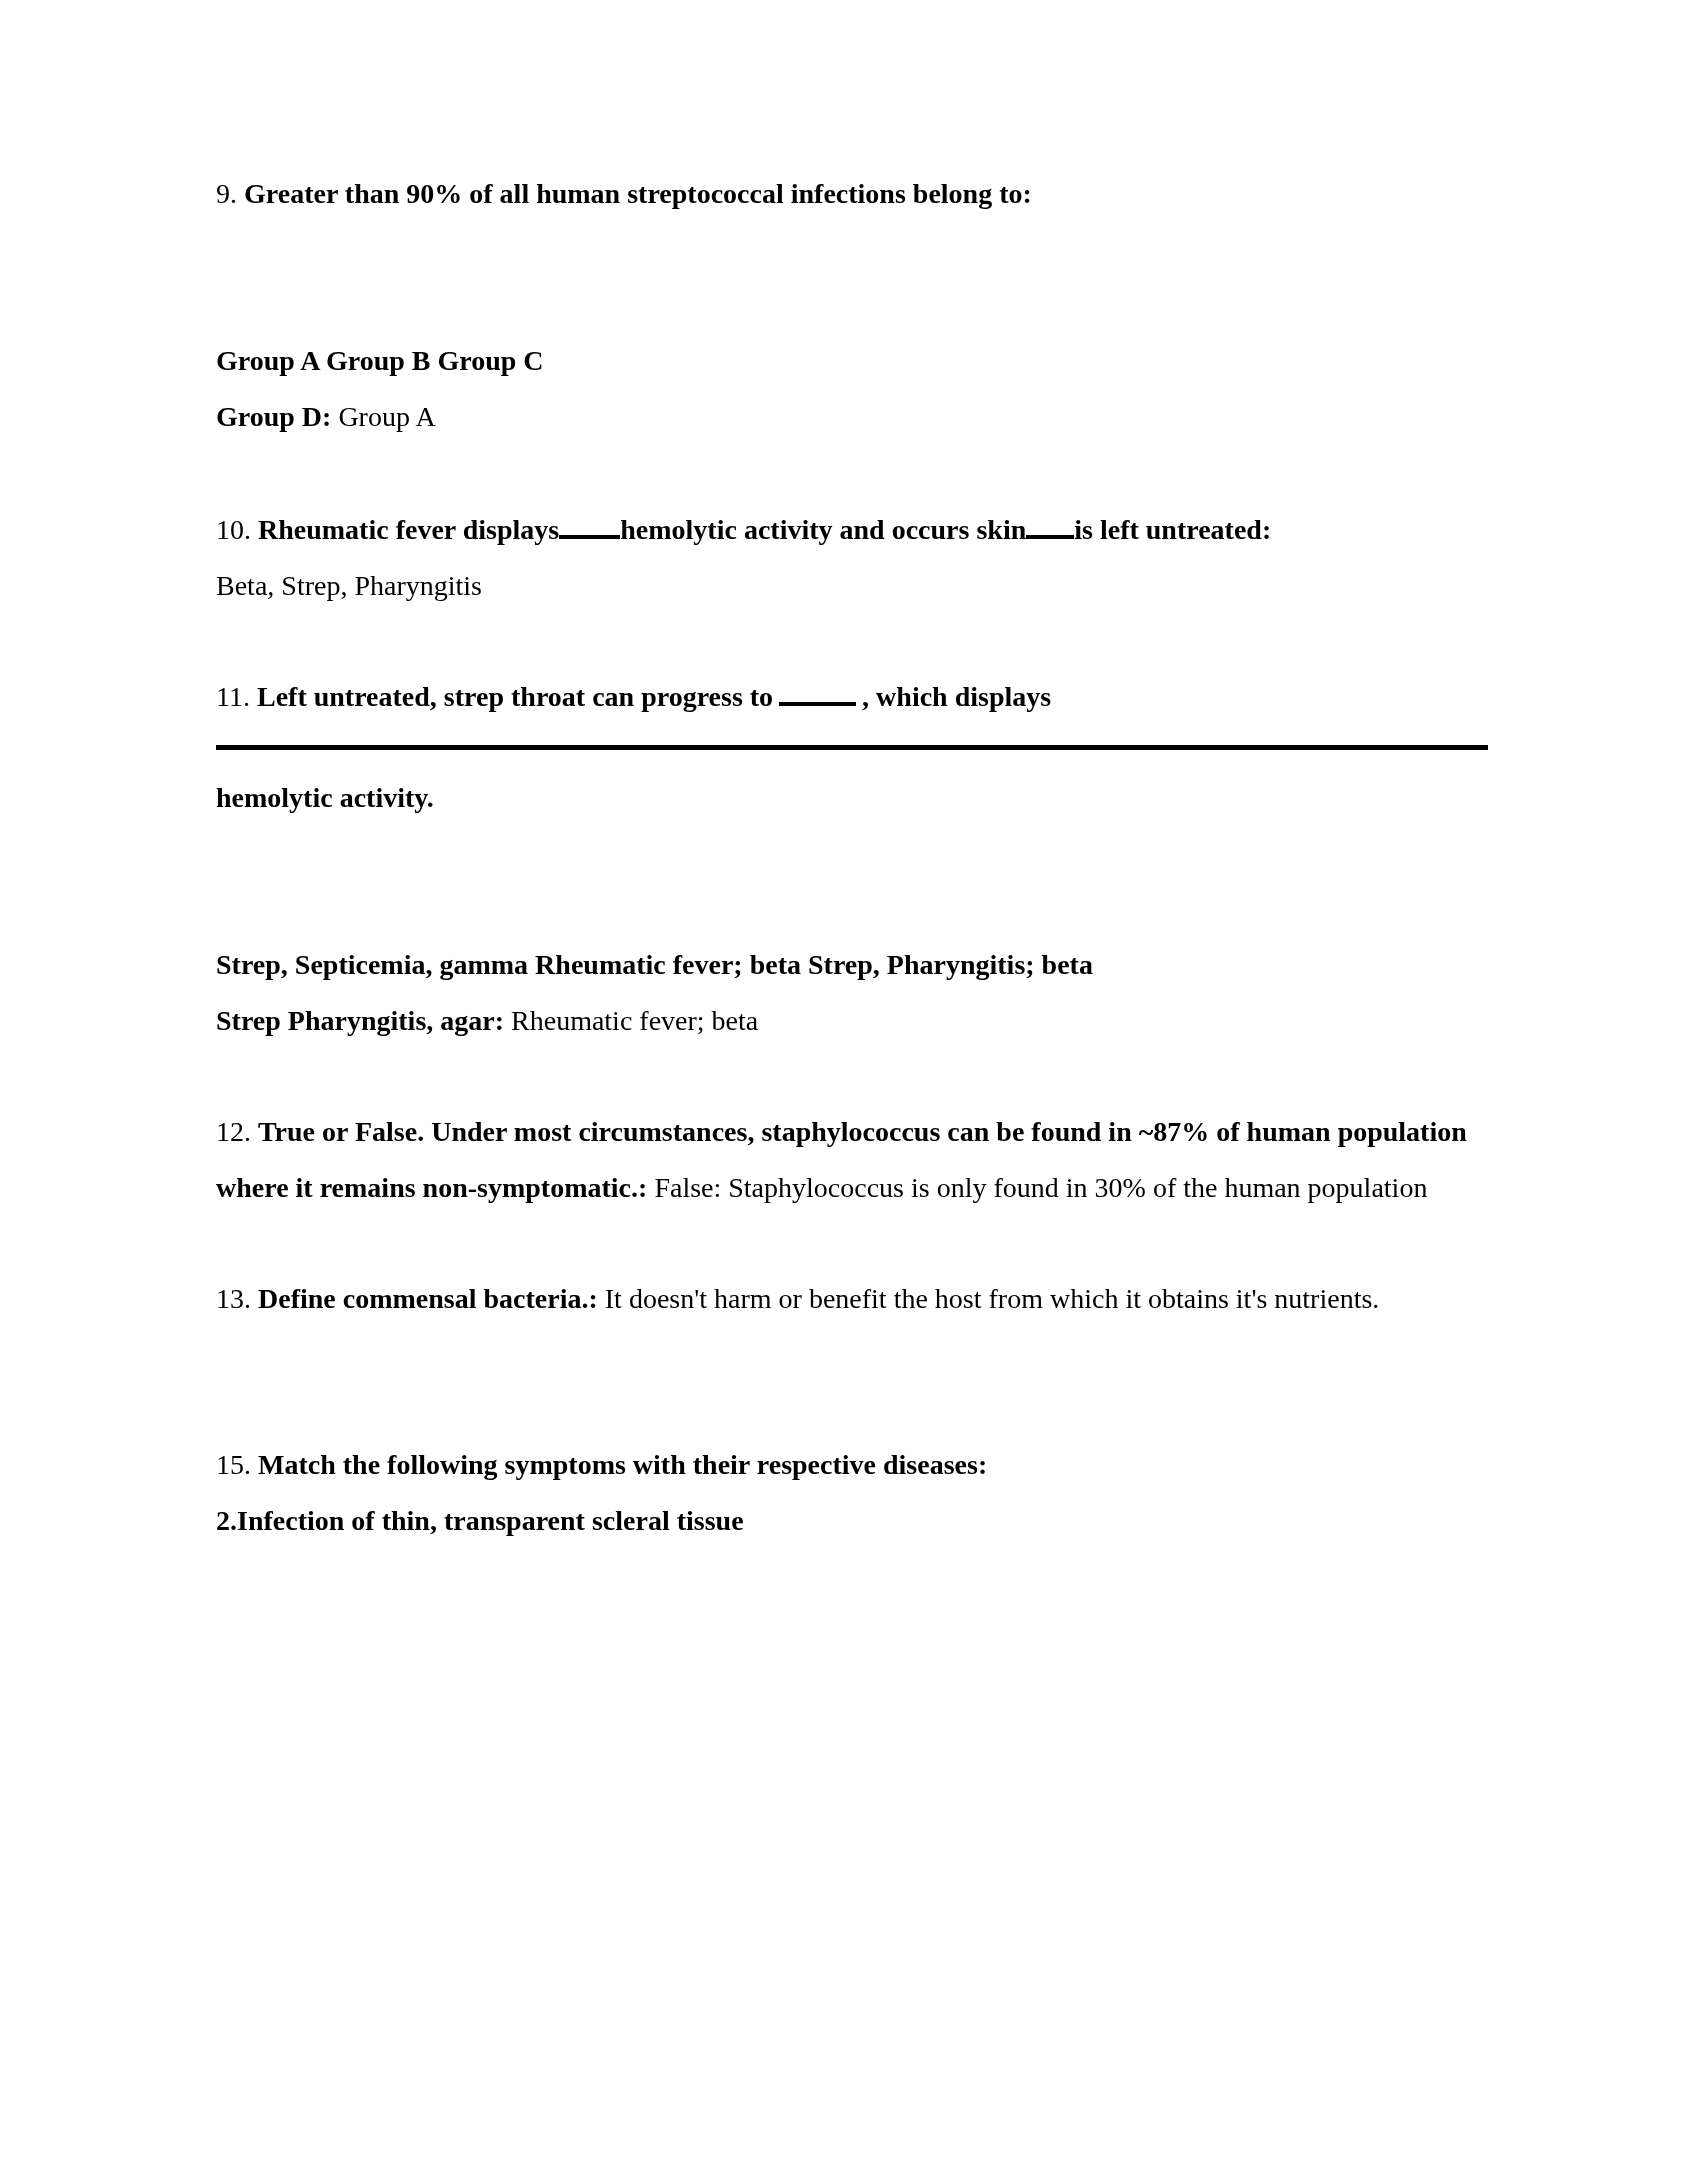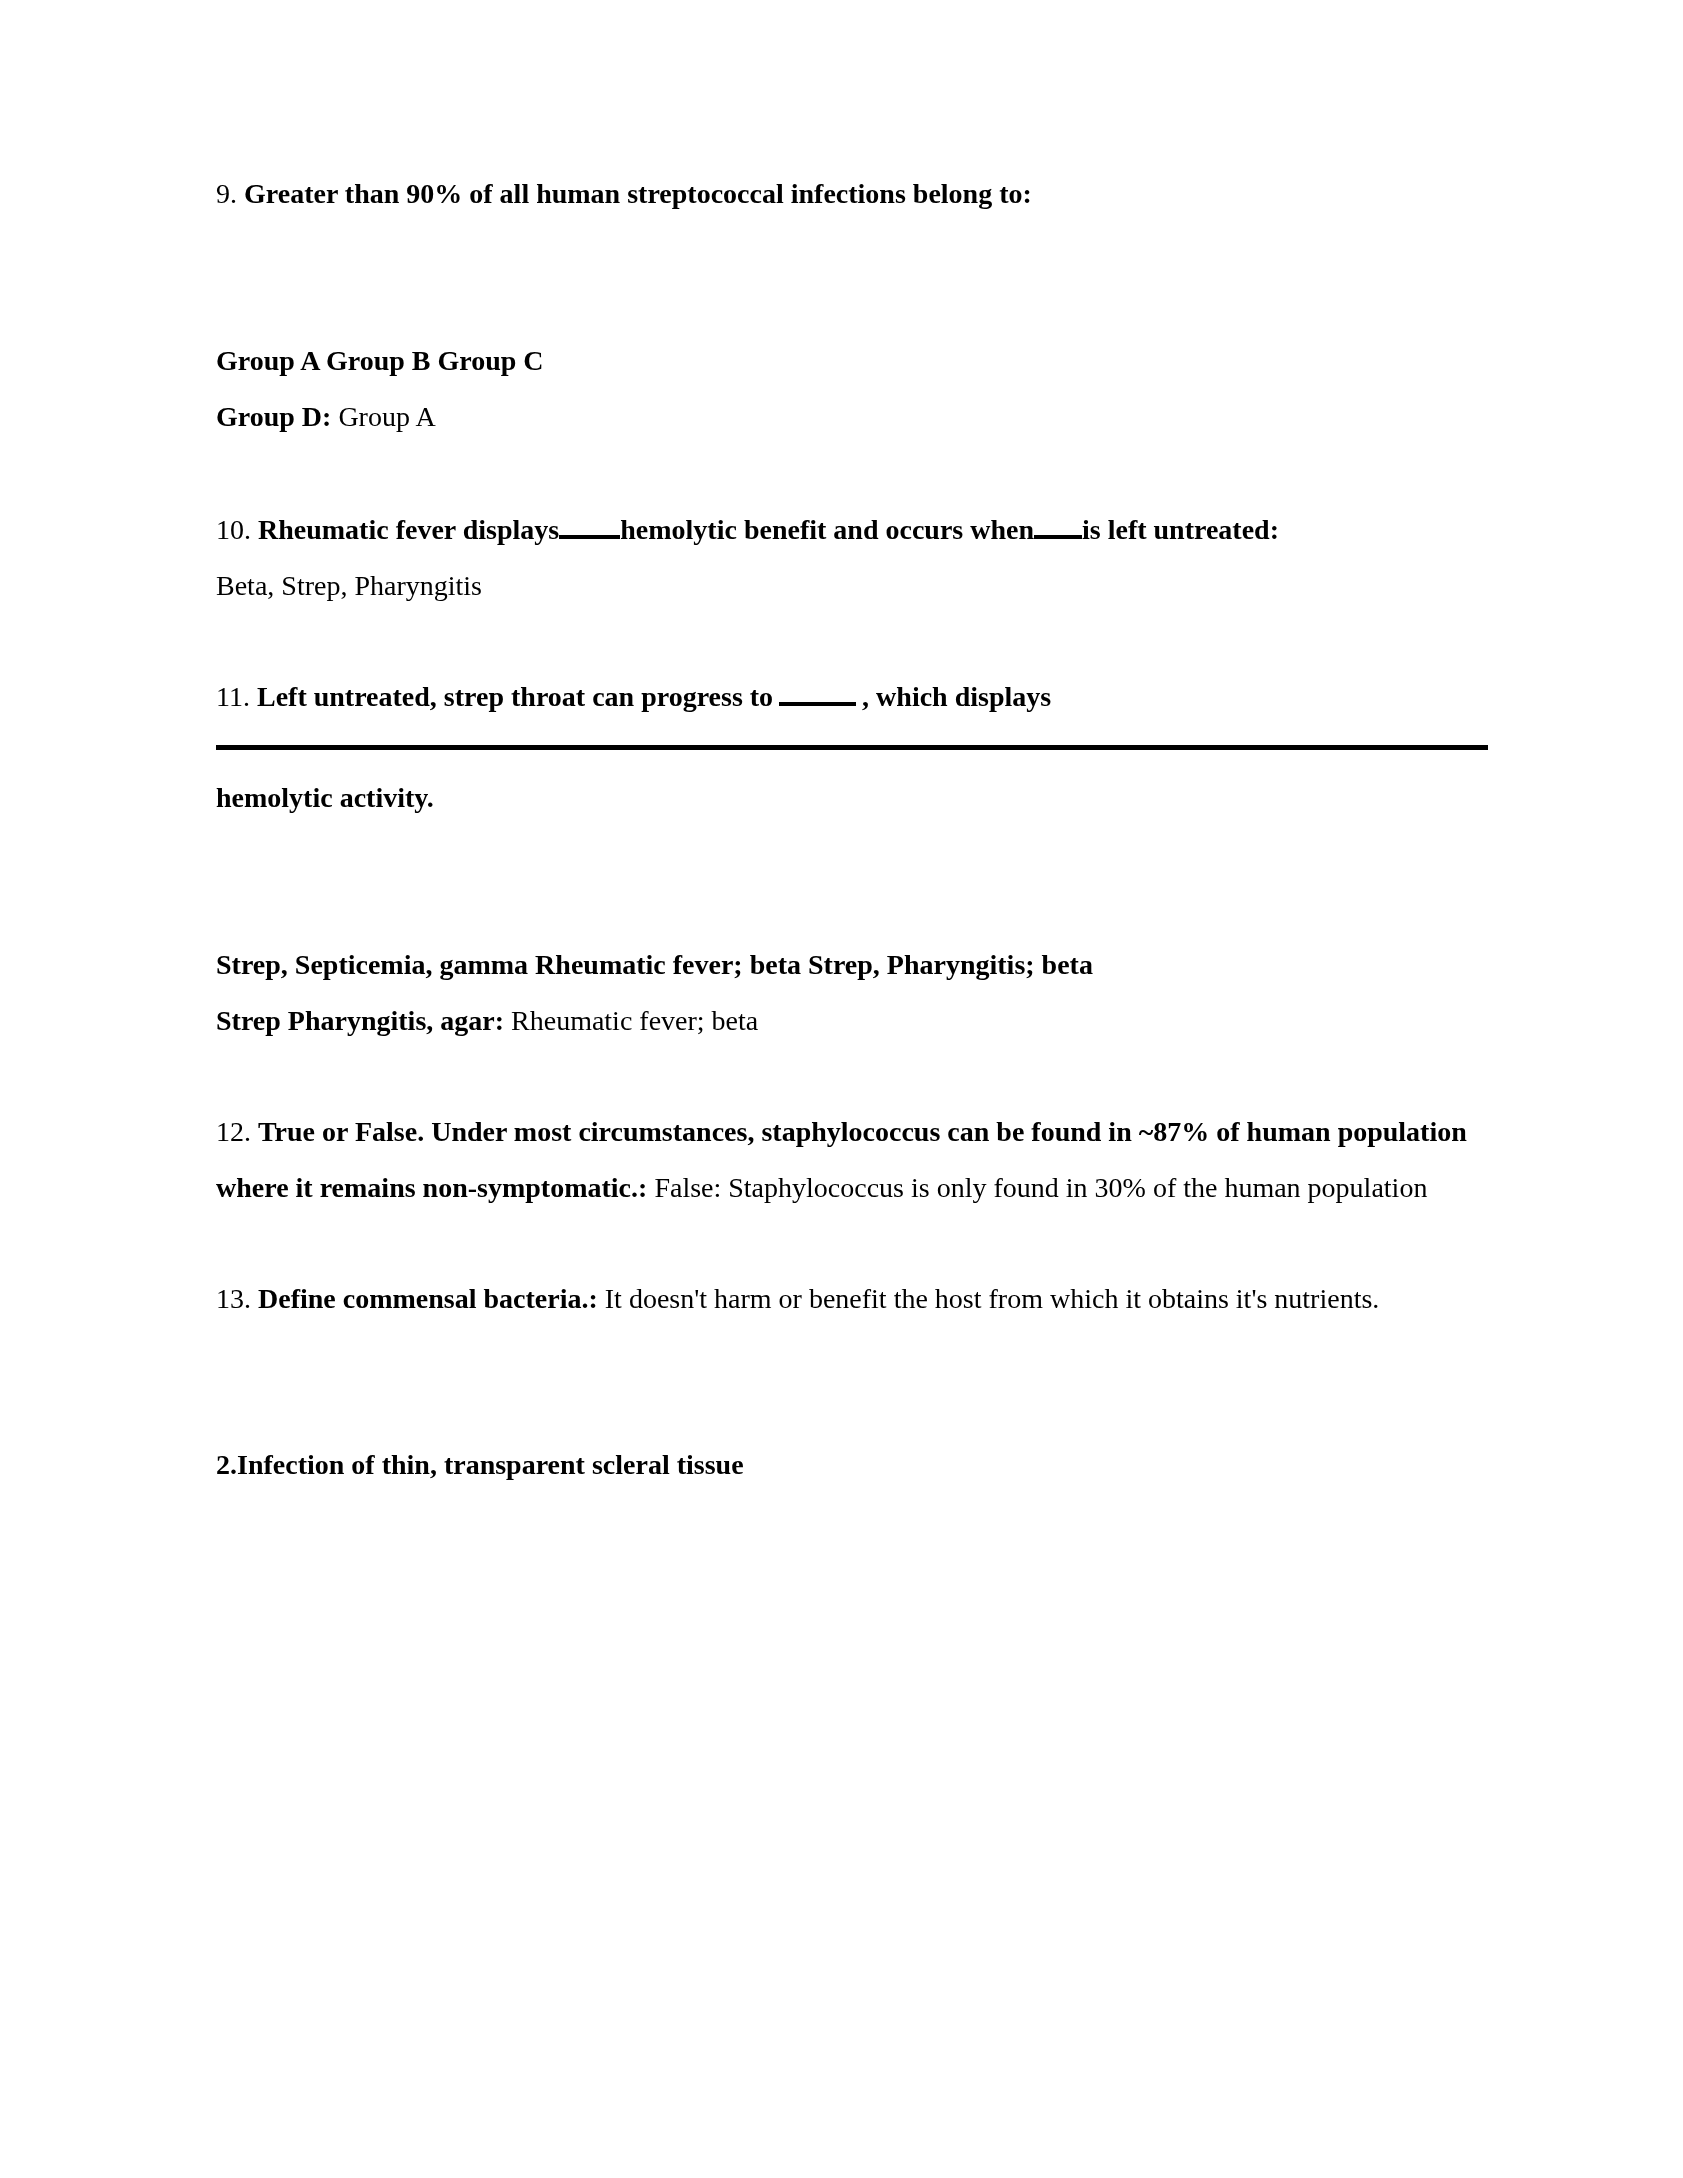--- a/index.html
+++ b/index.html
@@ -73,21 +73,21 @@
     <div class="gap-xl"></div>
 
     <div class="blk b">Group A Group B Group C</div>
     <div class="blk">
       <span class="b">Group D:</span><span>&nbsp;</span><span class="r">Group A</span>
     </div>
 
     <div class="gap-lg"></div>
 
     <div class="blk">
-      <span class="r">10.</span><span>&nbsp;</span><span class="b">Rheumatic fever displays</span><span class="blank blank-w1"></span><span class="b">hemolytic benefit and occurs when</span><span class="blank blank-w2"></span><span class="b">is left untreated:</span>
+      <span class="r">10.</span><span>&nbsp;</span><span class="b">Rheumatic fever displays</span><span class="blank blank-w1"></span><span class="b">hemolytic activity and occurs skin</span><span class="blank blank-w2"></span><span class="b">is left untreated:</span>
     </div>
     <div class="blk r">Beta, Strep, Pharyngitis</div>
 
     <div class="gap-md"></div>
 
     <div class="blk">
       <span class="r">11.</span><span>&nbsp;</span><span class="b">Left untreated, strep throat can progress to</span><span class="blank blank-w3"></span><span class="b">, which displays</span>
     </div>
     <div class="longrule"></div>
     <div class="blk b">hemolytic activity.</div>
@@ -109,17 +109,20 @@
 
     <div class="blk">
       <span class="r">13.</span><span>&nbsp;</span><span class="b">Define commensal bacteria.:</span><span>&nbsp;</span><span class="r">It doesn't harm or benefit the host from which it obtains it's nutrients.</span>
     </div>
 
     <div class="gap-md"></div>
 
 
     <div class="gap-md"></div>
 
+    <div class="blk">
+      <span class="r">15.</span><span>&nbsp;</span><span class="b">Match the following symptoms with their respective diseases:</span>
+    </div>
     <div class="blk b">2.Infection of thin, transparent scleral tissue</div>
 
   </div>
 </div>
 
 
 </body></html>

